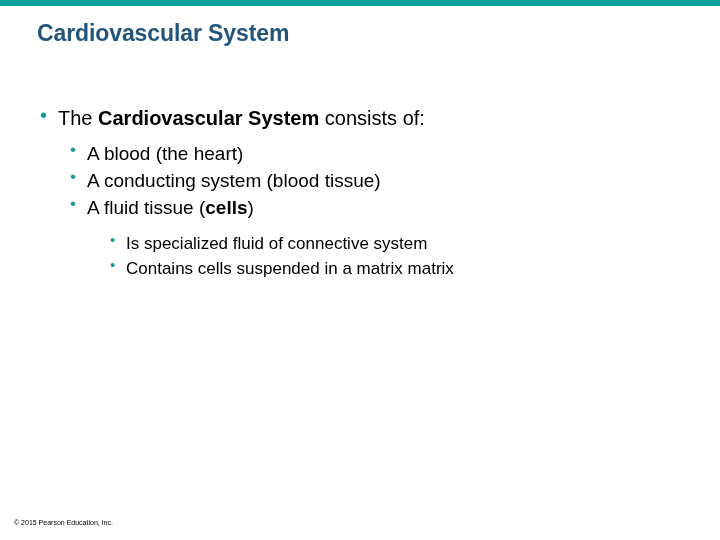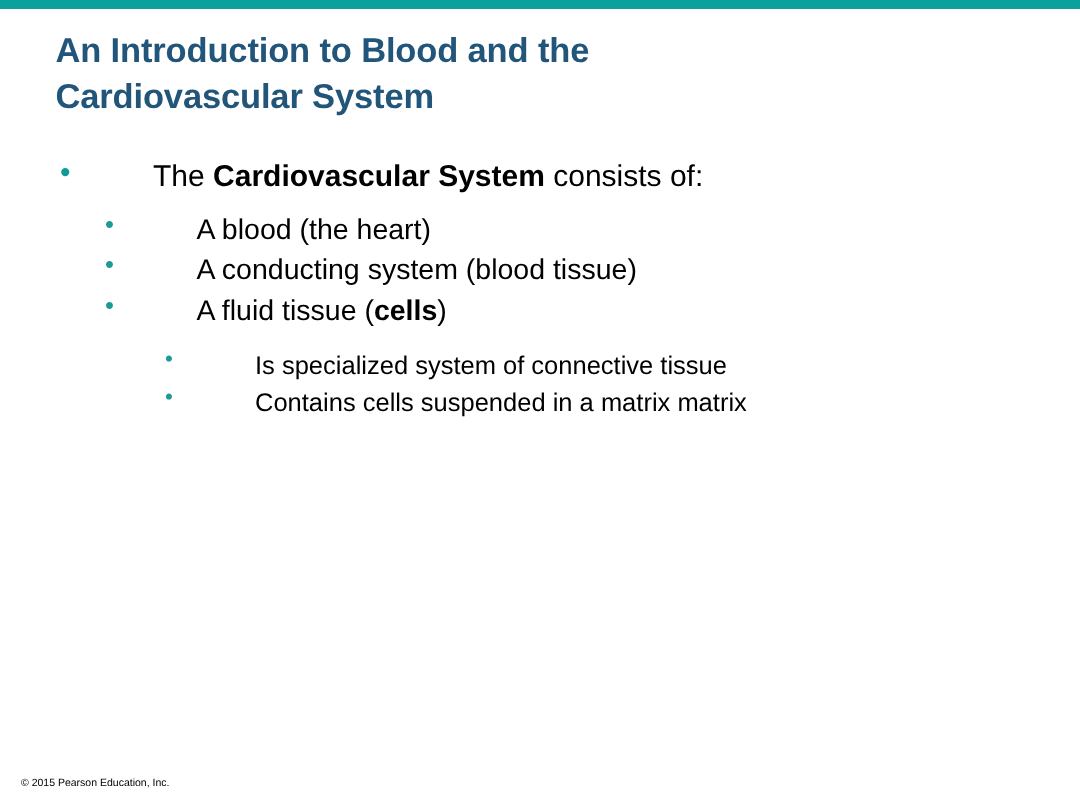--- a/index.html
+++ b/index.html
@@ -51,21 +51,20 @@
     align-items: flex-start;
     color: #000000;
   }
   .bullet-marker {
     flex: 0 0 auto;
     display: inline-block;
     line-height: 1;
   }
   .bullet-text {
     flex: 1 1 auto;
-    margin-left: 44px;
   }
   
   .lvl1 {
     padding-left: 40px;
     font-size: 20px;
     line-height: 29px;
     margin-bottom: 3px;
   }
   .lvl1 .bullet-marker {
     width: 18px;
@@ -120,21 +119,20 @@
   }
 </style>
 </head>
 <body>
 
 <div class="slide">
 
   <div class="top-bar"></div>
 
   <div class="slide-title">
-    <div>An Introduction to Blood and the</div>
     <div>Cardiovascular System</div>
   </div>
 
   <div class="body-content">
 
     <div class="group-lvl1">
       <div class="bullet-row lvl1">
         <span class="bullet-marker">•</span>
         <span class="bullet-text"><span>The </span><b>Cardiovascular System</b><span> consists of:</span></span>
       </div>
@@ -151,21 +149,21 @@
       </div>
       <div class="bullet-row lvl2">
         <span class="bullet-marker">•</span>
         <span class="bullet-text"><span>A fluid tissue (</span><b>cells</b><span>)</span></span>
       </div>
     </div>
 
     <div class="group-lvl3">
       <div class="bullet-row lvl3">
         <span class="bullet-marker">•</span>
-        <span class="bullet-text"><span>Is specialized system of connective tissue</span></span>
+        <span class="bullet-text"><span>Is specialized fluid of connective system</span></span>
       </div>
       <div class="bullet-row lvl3">
         <span class="bullet-marker">•</span>
         <span class="bullet-text"><span>Contains cells suspended in a matrix matrix</span></span>
       </div>
     </div>
 
   </div>
 
   <div class="footer">© 2015 Pearson Education, Inc.</div>

